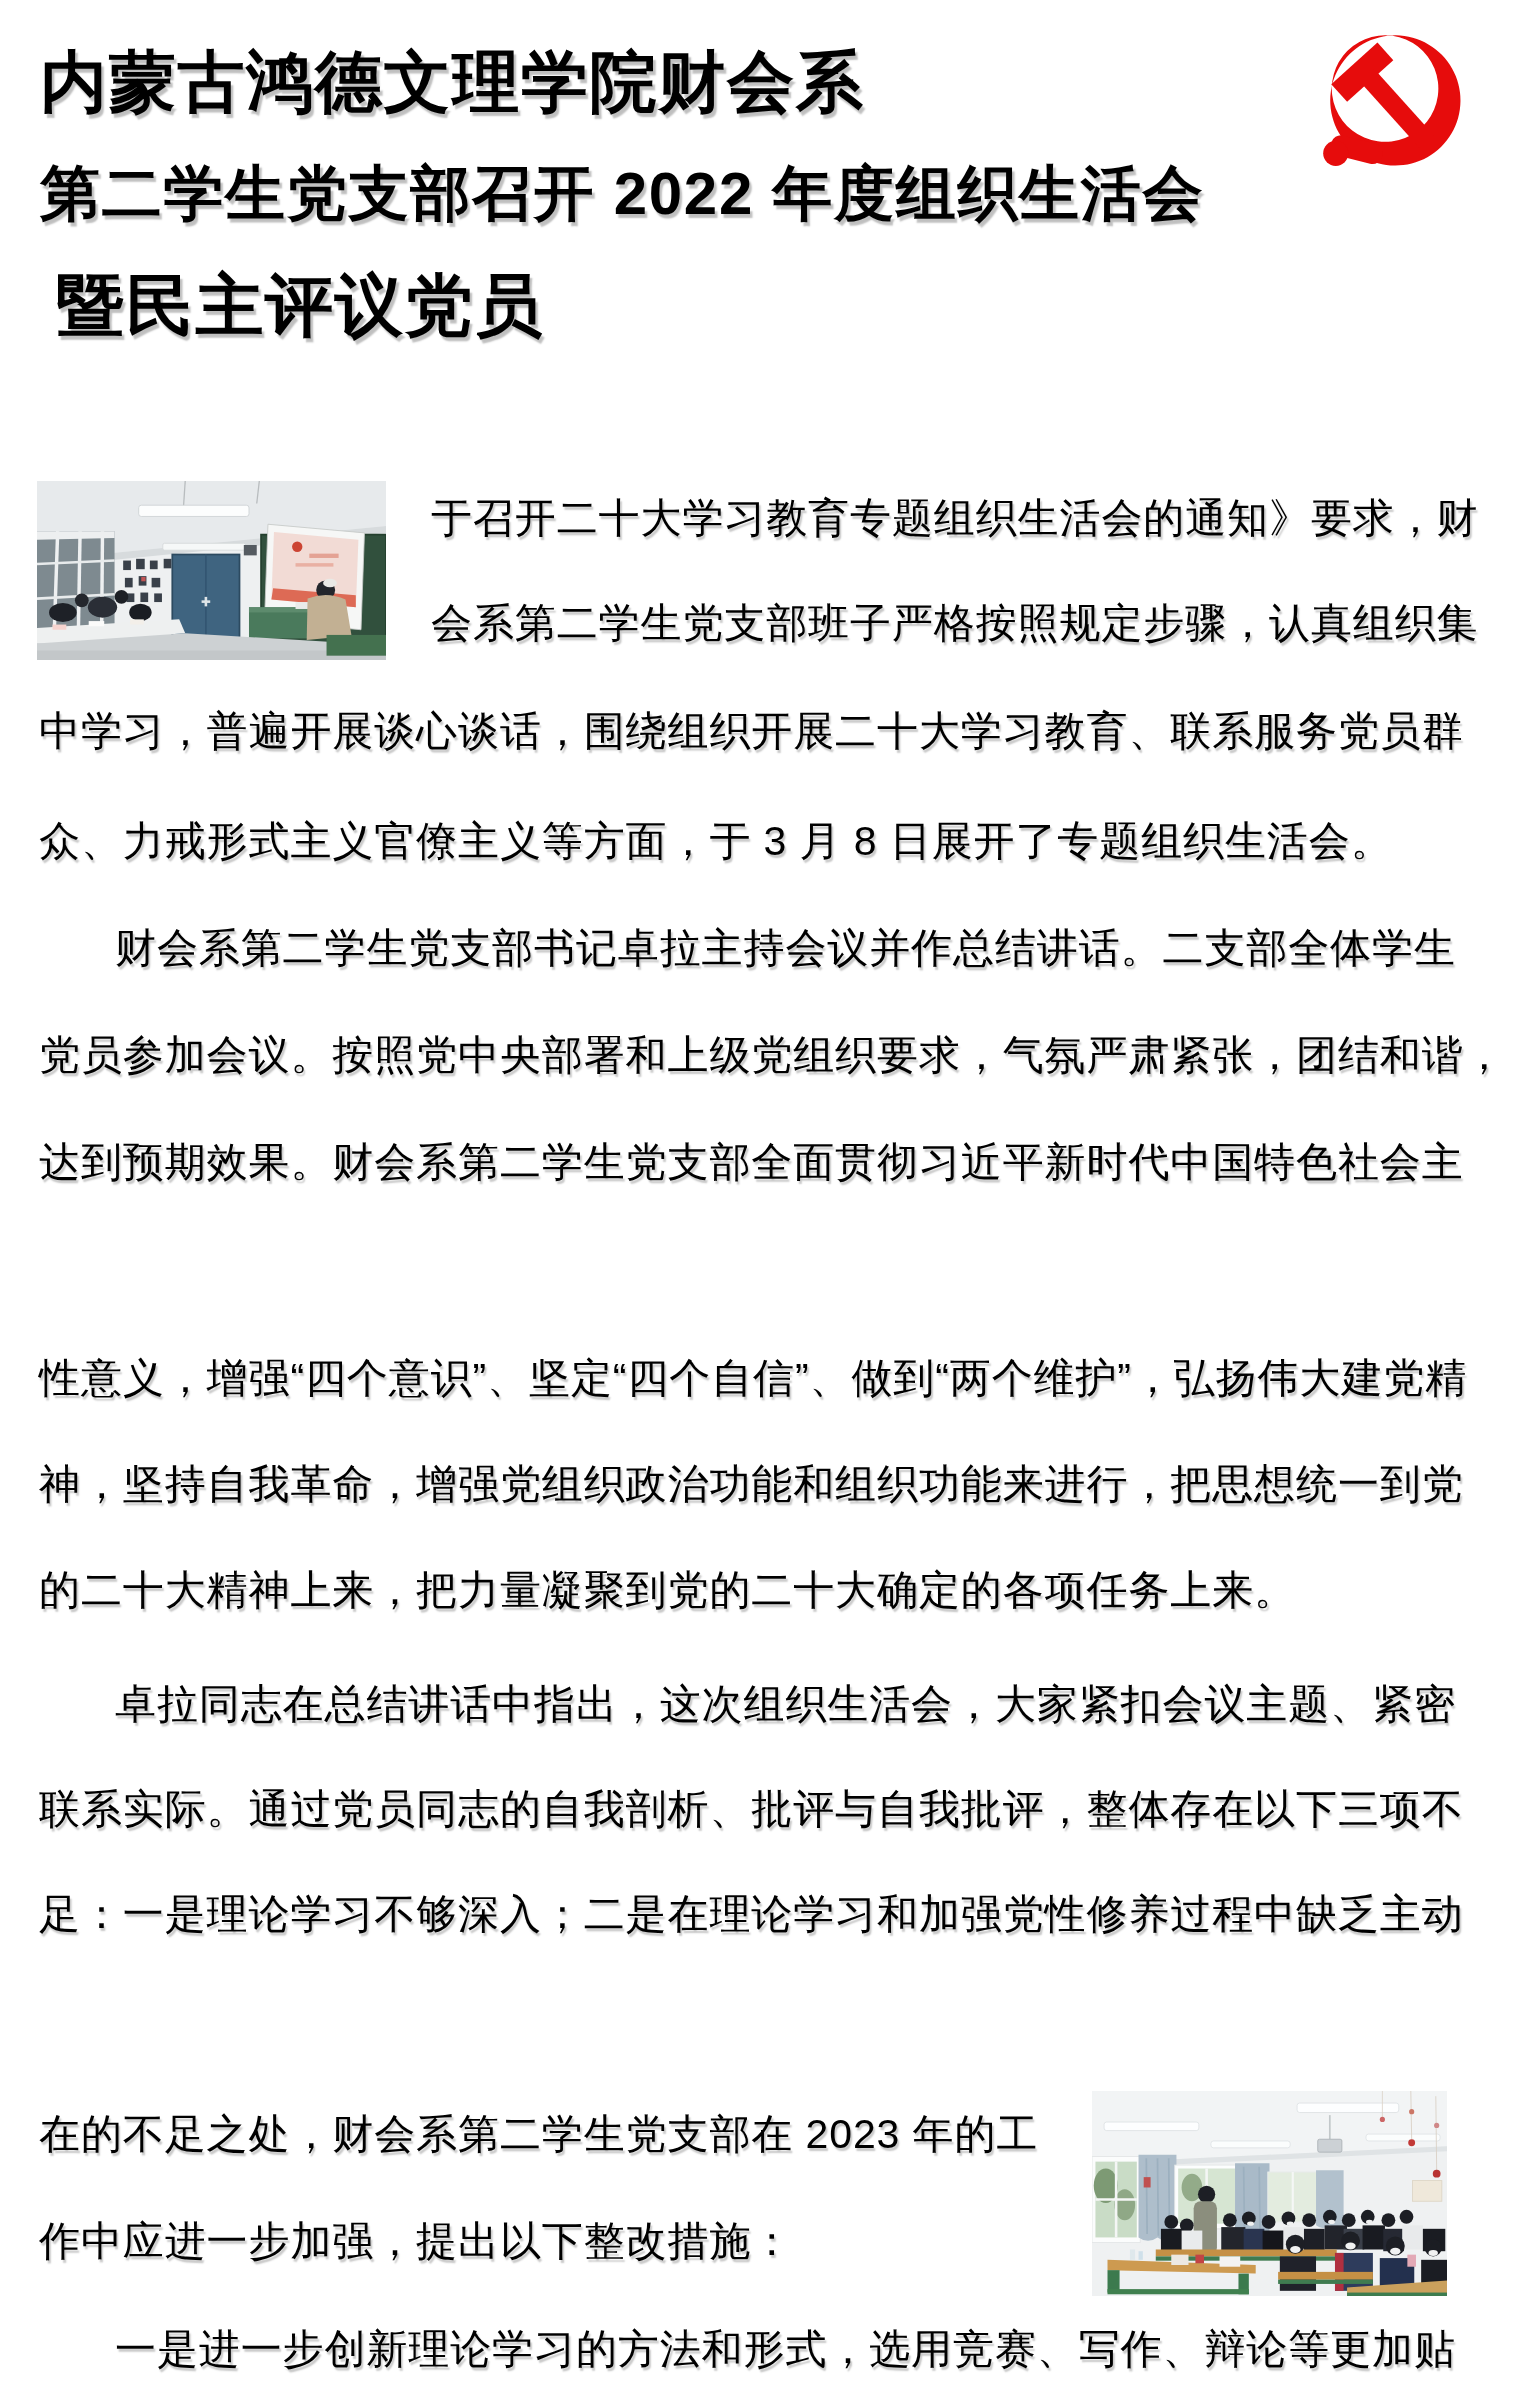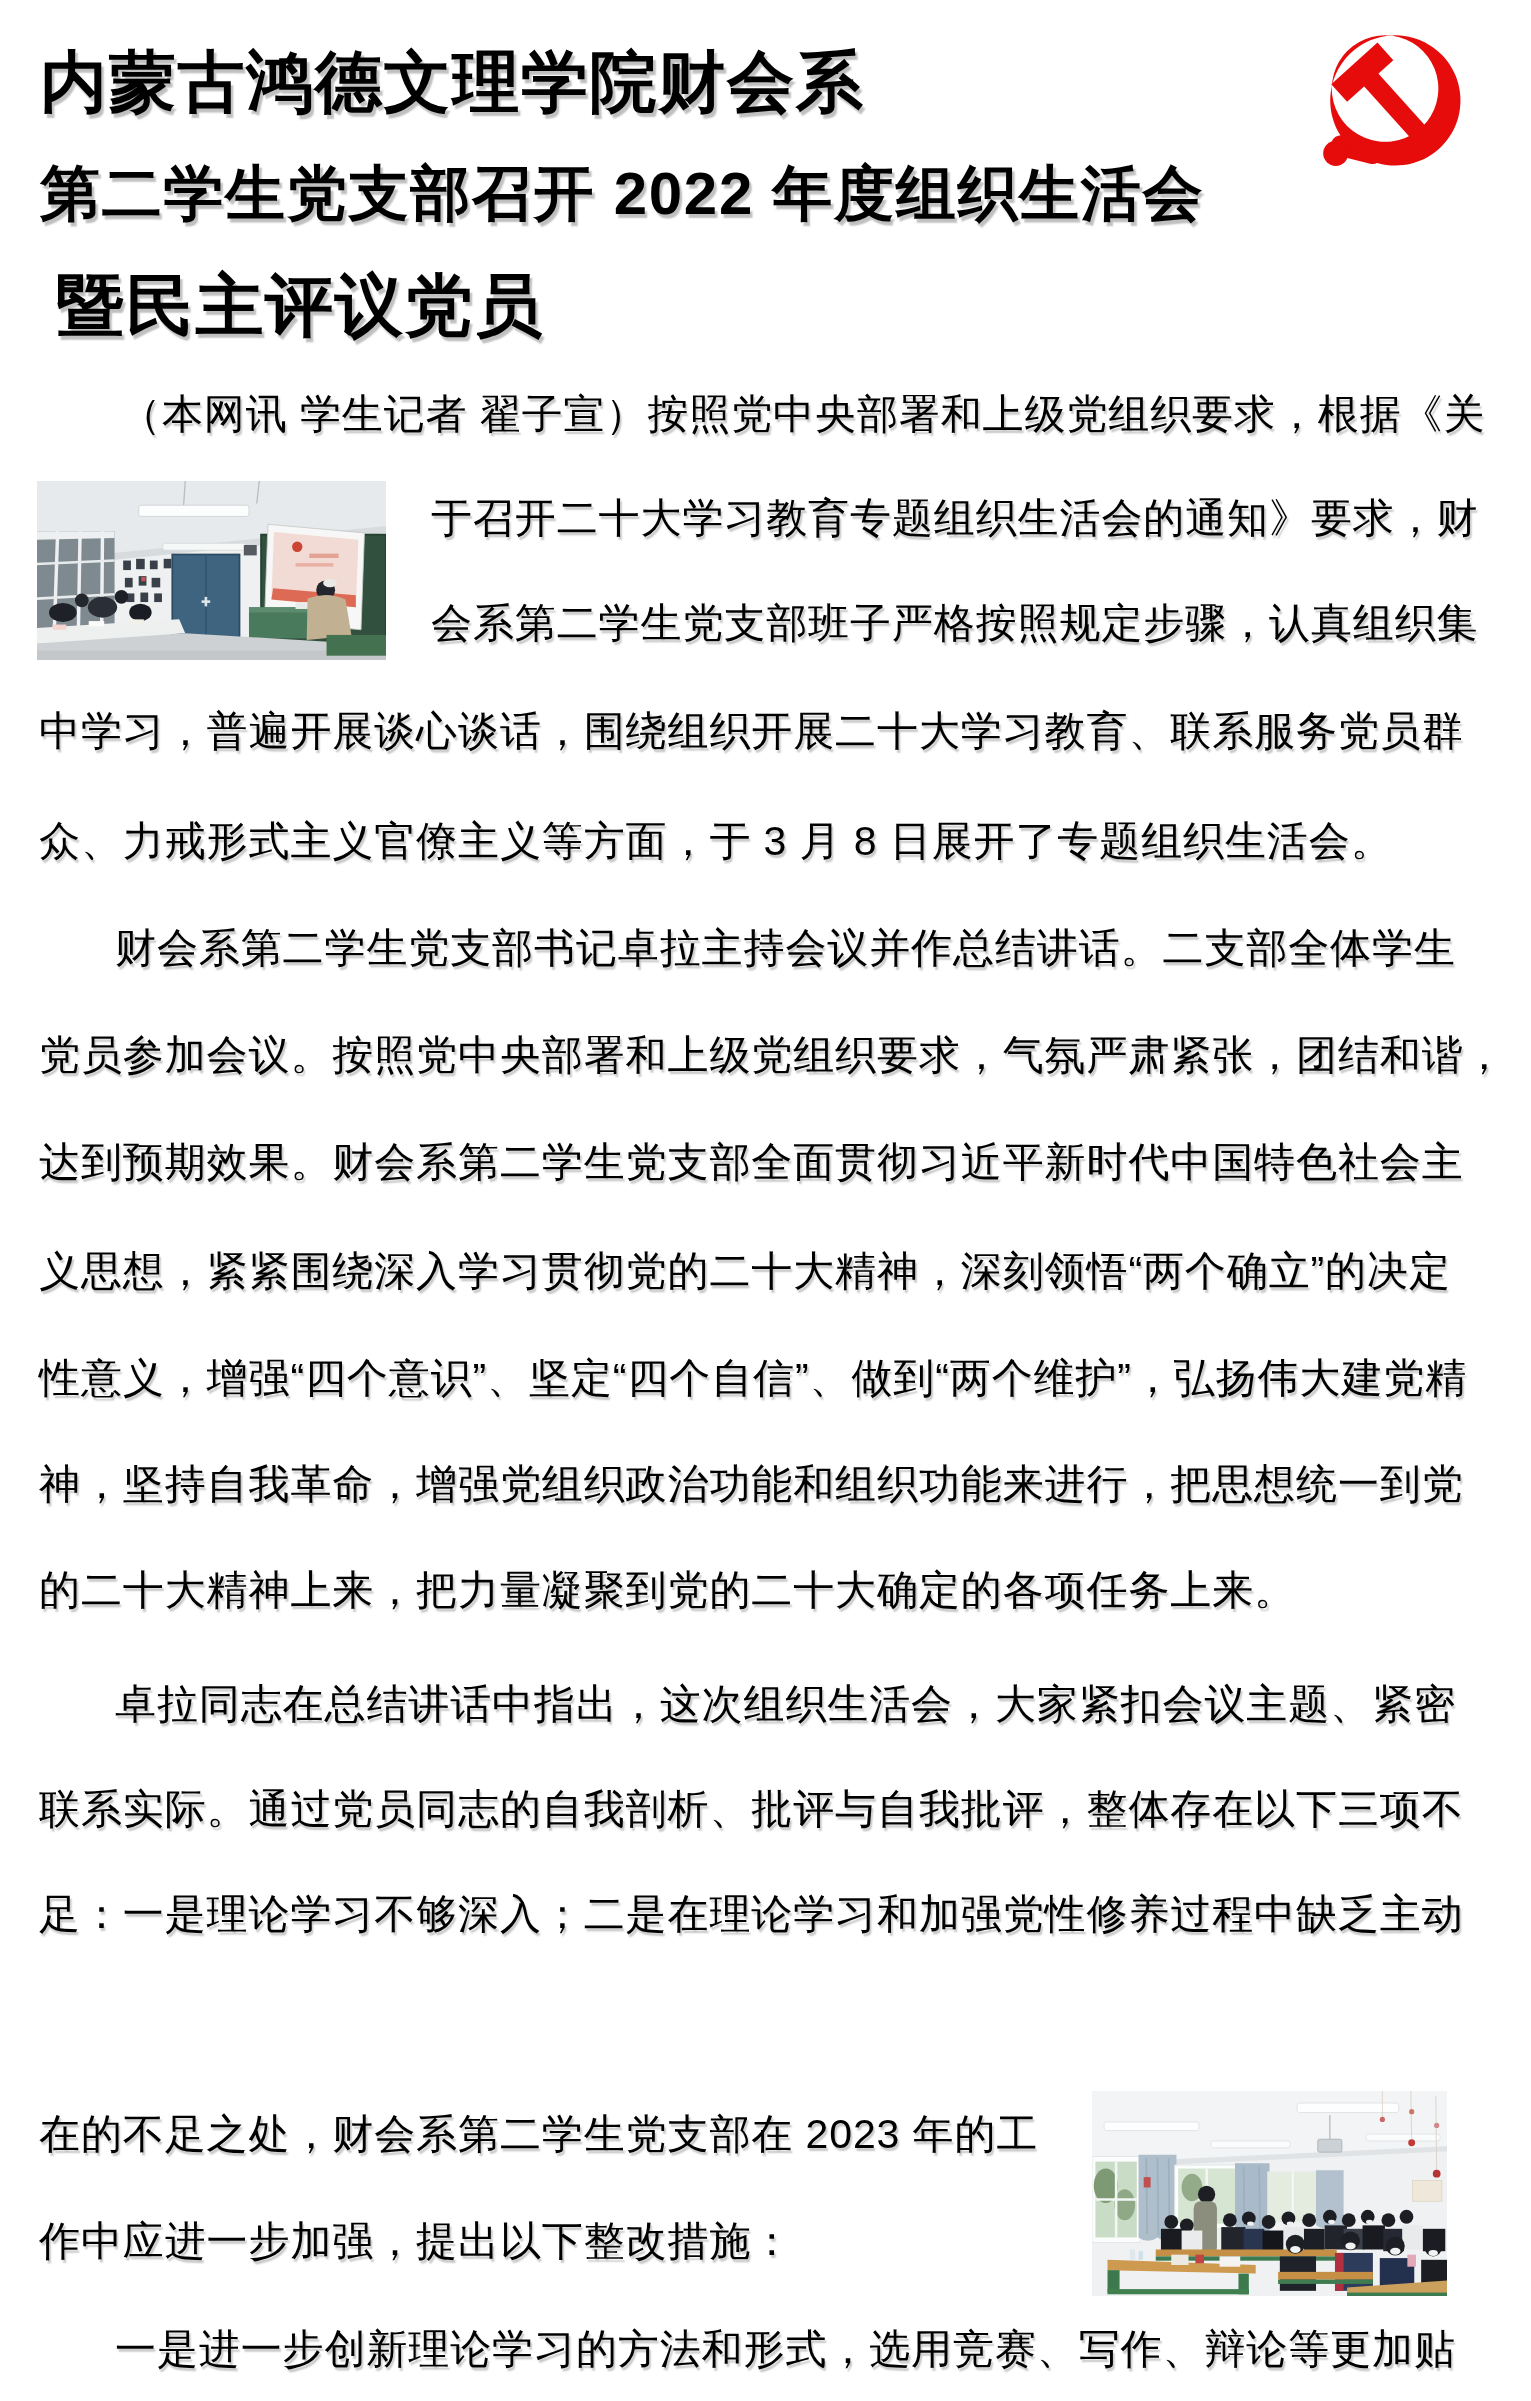--- a/index.html
+++ b/index.html
@@ -248,29 +248,27 @@
       <rect x="92" y="190" width="20" height="12" fill="#ece8e2"></rect>
       <rect x="120" y="190" width="10" height="10" fill="#c14444"></rect>
       <rect x="148" y="192" width="24" height="12" fill="#f4f3f1"></rect>
       <rect x="216" y="210" width="110" height="9" fill="#c59045"></rect>
       <rect x="216" y="219" width="110" height="5" fill="#3f7b50"></rect>
       <polygon points="296,228 412,220 412,238 296,238" fill="#caa05c"></polygon>
       <rect x="296" y="234" width="116" height="4" fill="#3d7c4e"></rect>
     </svg>
   </div>
 
-  <div class="bl l0">（本网讯 学生记者 翟子宣）按照党中央部署和上级党组织要求，根据《关</div>
   <div class="bl l1">于召开二十大学习教育专题组织生活会的通知》要求，财</div>
   <div class="bl l2">会系第二学生党支部班子严格按照规定步骤，认真组织集</div>
   <div class="bl l3">中学习，普遍开展谈心谈话，围绕组织开展二十大学习教育、联系服务党员群</div>
   <div class="bl l4">众、力戒形式主义官僚主义等方面，于 3 月 8 日展开了专题组织生活会。</div>
   <div class="bl l5">财会系第二学生党支部书记卓拉主持会议并作总结讲话。二支部全体学生</div>
   <div class="bl l6">党员参加会议。按照党中央部署和上级党组织要求，气氛严肃紧张，团结和谐，</div>
   <div class="bl l7">达到预期效果。财会系第二学生党支部全面贯彻习近平新时代中国特色社会主</div>
-  <div class="bl l8">义思想，紧紧围绕深入学习贯彻党的二十大精神，深刻领悟“两个确立”的决定</div>
   <div class="bl l9">性意义，增强“四个意识”、坚定“四个自信”、做到“两个维护”，弘扬伟大建党精</div>
   <div class="bl l10">神，坚持自我革命，增强党组织政治功能和组织功能来进行，把思想统一到党</div>
   <div class="bl l11">的二十大精神上来，把力量凝聚到党的二十大确定的各项任务上来。</div>
   <div class="bl l12">卓拉同志在总结讲话中指出，这次组织生活会，大家紧扣会议主题、紧密</div>
   <div class="bl l13">联系实际。通过党员同志的自我剖析、批评与自我批评，整体存在以下三项不</div>
   <div class="bl l14">足：一是理论学习不够深入；二是在理论学习和加强党性修养过程中缺乏主动</div>
   <div class="bl l16">在的不足之处，财会系第二学生党支部在 2023 年的工</div>
   <div class="bl l17">作中应进一步加强，提出以下整改措施：</div>
   <div class="bl l18">一是进一步创新理论学习的方法和形式，选用竞赛、写作、辩论等更加贴</div>
 

